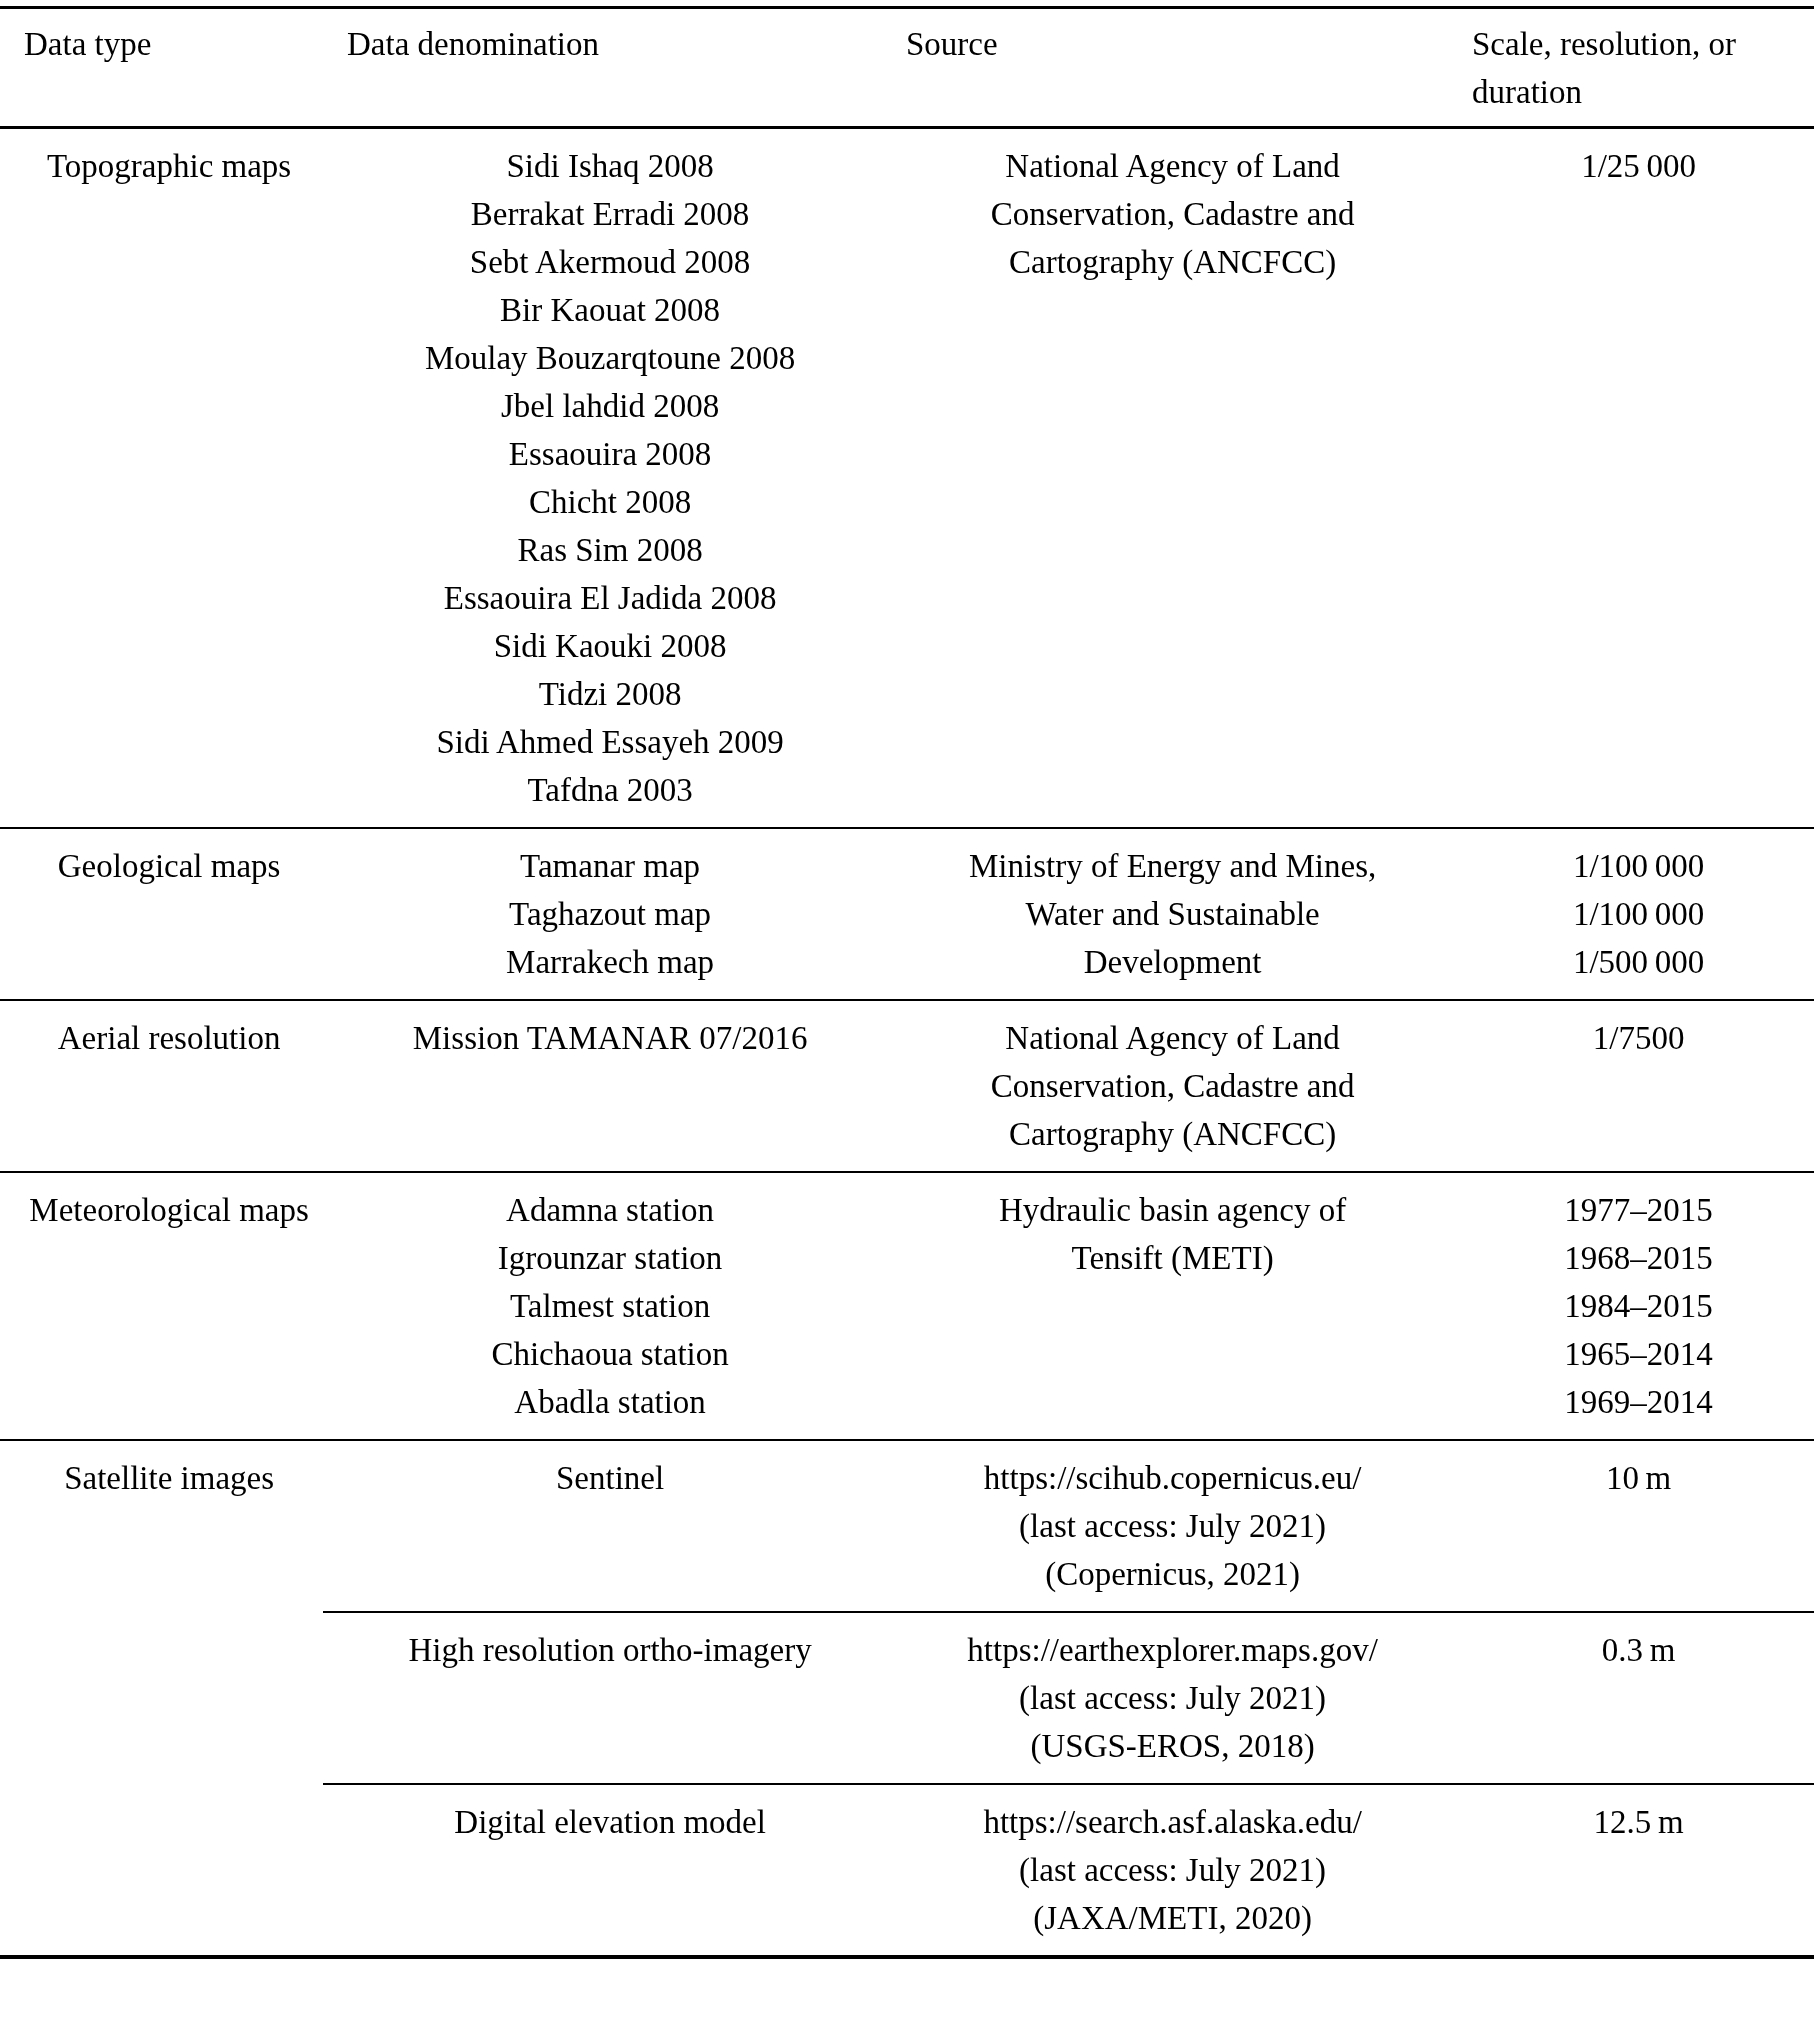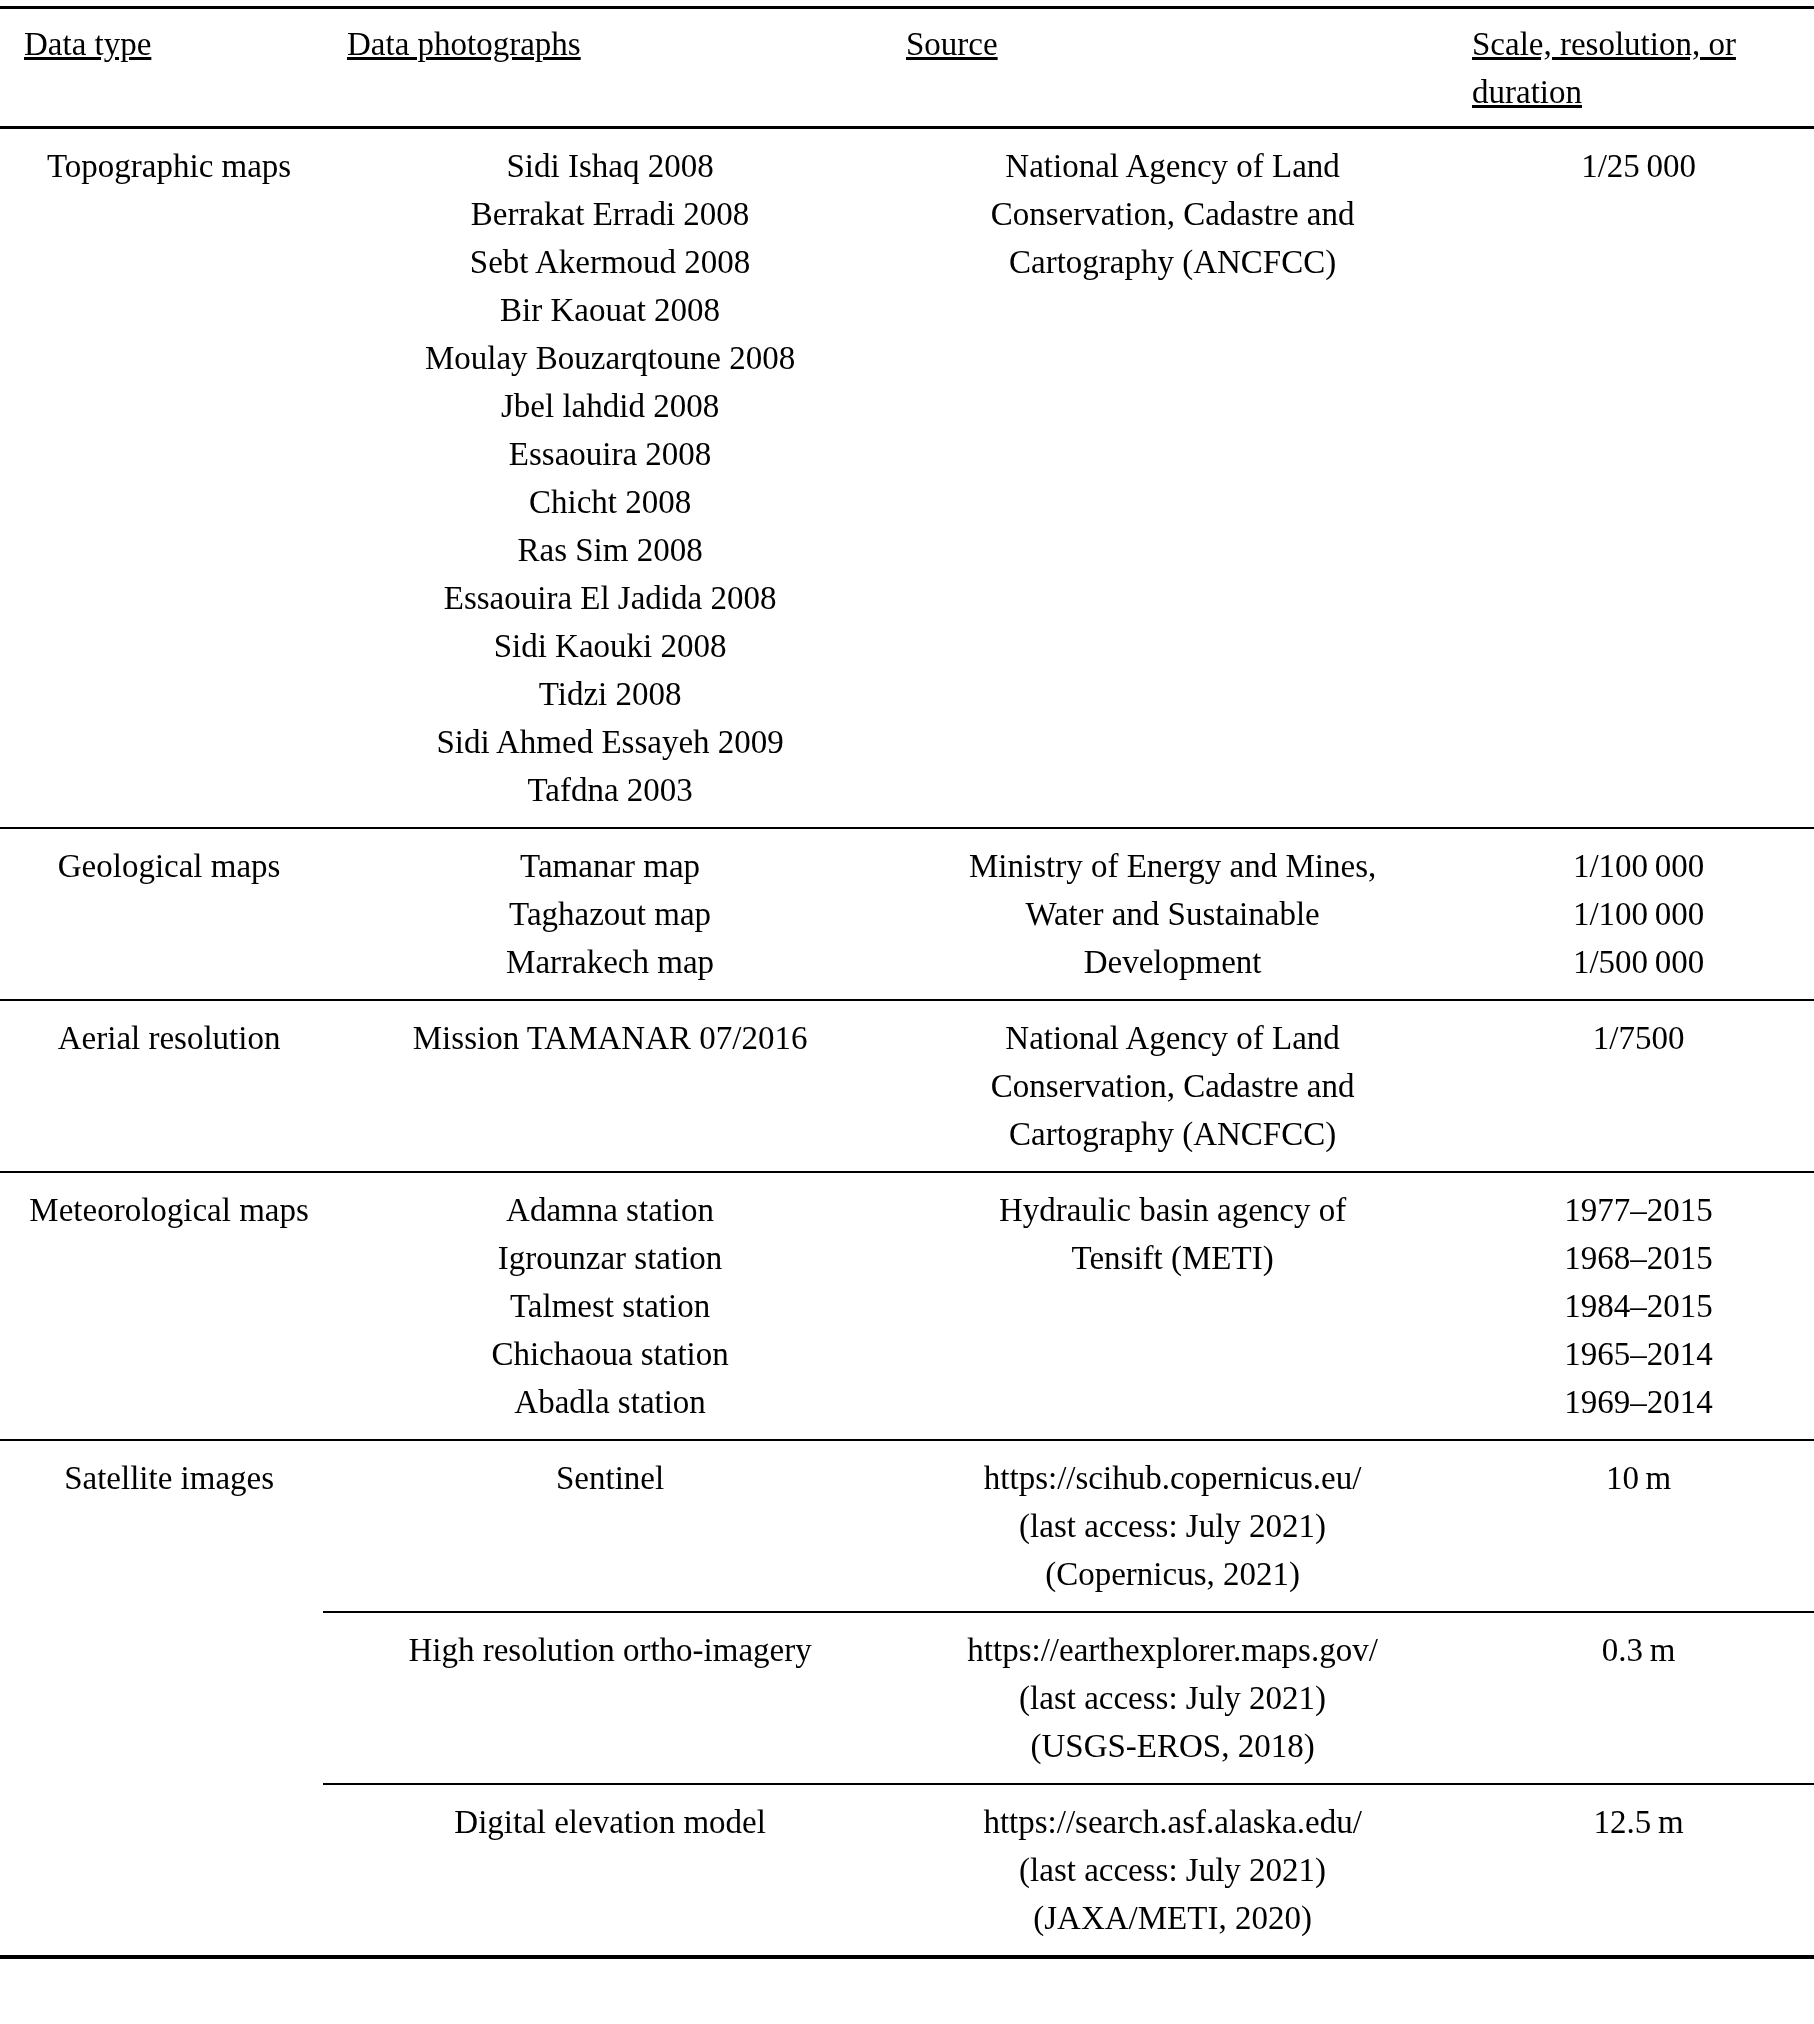--- a/index.html
+++ b/index.html
@@ -27,21 +27,20 @@
   col.c1 { width: 323px; }
   col.c2 { width: 559px; }
   col.c3 { width: 566px; }
   col.c4 { width: 366px; }
   th {
     text-align: left;
     font-weight: normal;
     vertical-align: top;
     padding: 11.4px 8.8px 9.7px 24px;
     border-bottom: 3.5px solid #000;
-    text-decoration: underline;
   }
   td {
     vertical-align: top;
     padding: 13px 8.8px 13px 24px;
     text-align: center;
   }
   tbody tr.row-start:not(.first) td {
     border-top: 2.6px solid #000;
   }
   tbody tr.sub-row td {
@@ -55,21 +54,21 @@
 <table class="data-table">
   <colgroup>
     <col class="c1">
       <col class="c2">
       <col class="c3">
       <col class="c4">
   </colgroup>
   <thead>
     <tr>
       <th>Data type</th>
-      <th>Data photographs</th>
+      <th>Data denomination</th>
       <th>Source</th>
       <th>Scale, resolution, or duration</th>
     </tr>
   </thead>
   <tbody id="table-body">
       <tr class="row-start first">
         <td rowspan="1">Topographic maps</td>
         <td>
           <div class="line">Sidi Ishaq 2008</div>
           <div class="line">Berrakat Erradi 2008</div>

